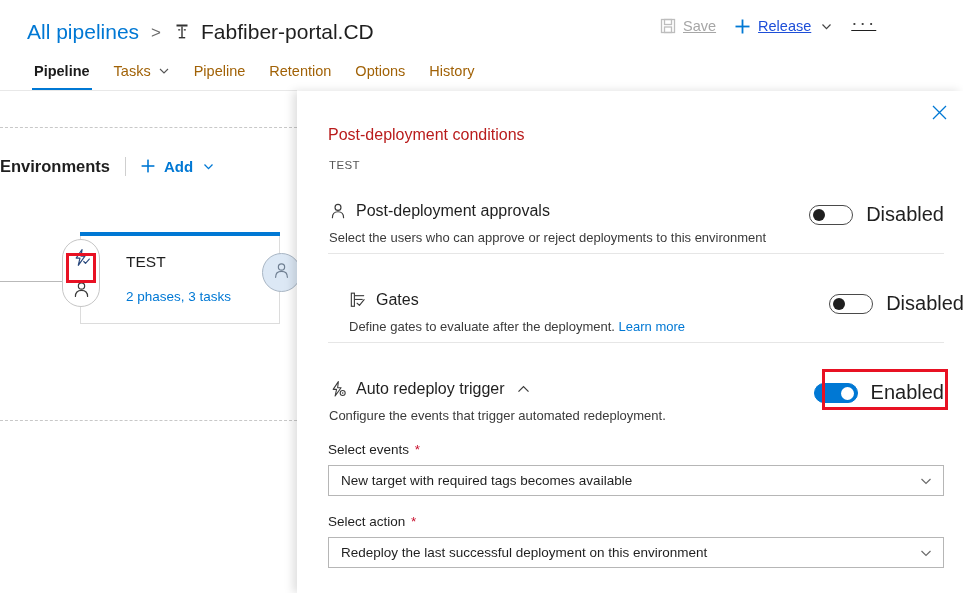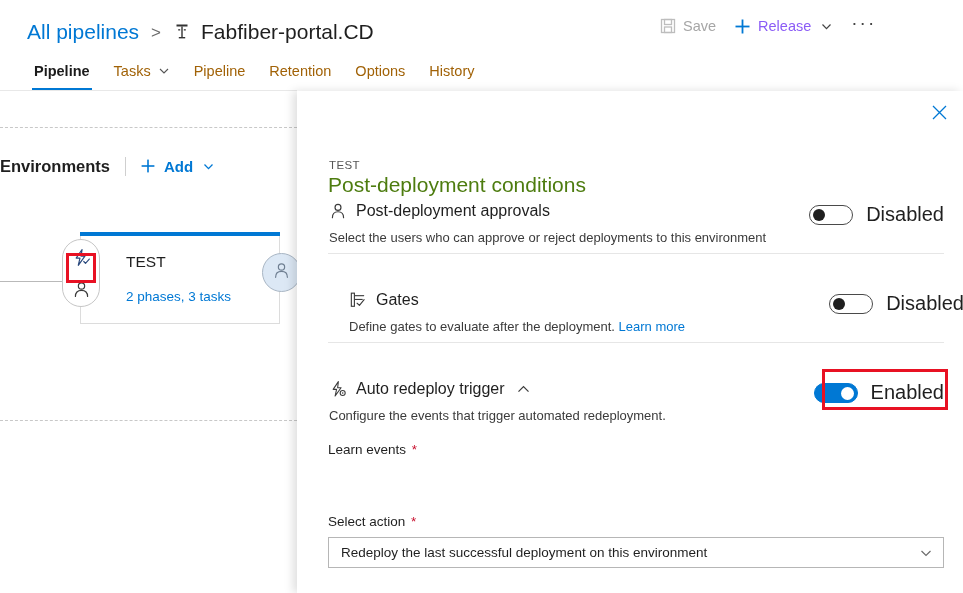--- a/index.html
+++ b/index.html
@@ -53,24 +53,25 @@
     top: 13px; left: 660px;
     display: flex; align-items: center;
     height: 26px;
   }
   .tb-item {
     display: flex; align-items: center;
     font-size: 14.5px;
     margin-right: 18px;
     cursor: pointer;
     white-space: nowrap;
+    text-decoration: underline;
   }
   .tb-item .tb-ico { margin-right: 7px; display: flex; align-items: center; }
   .tb-save { color: #a6a6a6; cursor: default; }
-  .tb-release { color: #8b5cf6; }
+  .tb-release { color: #1d4ed8; }
   .tb-chev { margin-left: 9px; display: flex; align-items: center; }
   .tb-ellipsis {
     font-size: 19px; color: #444; letter-spacing: 2px;
     cursor: pointer; line-height: 12px;
     padding-bottom: 6px;
   }
 
   
   .tabs {
     position: absolute;
@@ -213,21 +214,21 @@
   .panel-close {
     position: absolute;
     right: 8px; top: 5px;
     width: 32px; height: 32px;
     display: flex; align-items: center; justify-content: center;
     cursor: pointer;
   }
   .panel-title {
     position: absolute;
     left: 31px; top: 35px;
-    font-size: 21px; color: #4d7c0f; margin-top: 47px;
+    font-size: 16px; color: #b91c1c;
   }
   .panel-sub {
     position: absolute;
     left: 32px; top: 68px;
     font-size: 11.5px; color: #555;
     letter-spacing: 0.4px;
   }
 
   .section {
     position: absolute;
@@ -525,22 +526,30 @@
           <div class="toggle on">
             <span class="knob"></span>
           </div>
           <span class="toggle-label">Enabled</span>
         </div>
       </div>
     </div>
 
     <div class="field" style="top:351px;">
       <div class="field-label">
-        <span>Learn events</span>
+        <span>Select events</span>
         <span class="req">*</span>
+      </div>
+      <div class="combo">
+        <span class="combo-value">New target with required tags becomes available</span>
+        <span class="combo-chev">
+          <svg width="14" height="14" viewBox="0 0 14 14">
+            <path d="M2.5 5 L7 9.4 L11.5 5" fill="none" stroke="#6b6b6b" stroke-width="1.2"></path>
+          </svg>
+        </span>
       </div>
     </div>
 
     <div class="field" style="top:423px;">
       <div class="field-label">
         <span>Select action</span>
         <span class="req">*</span>
       </div>
       <div class="combo">
         <span class="combo-value">Redeploy the last successful deployment on this environment</span>

